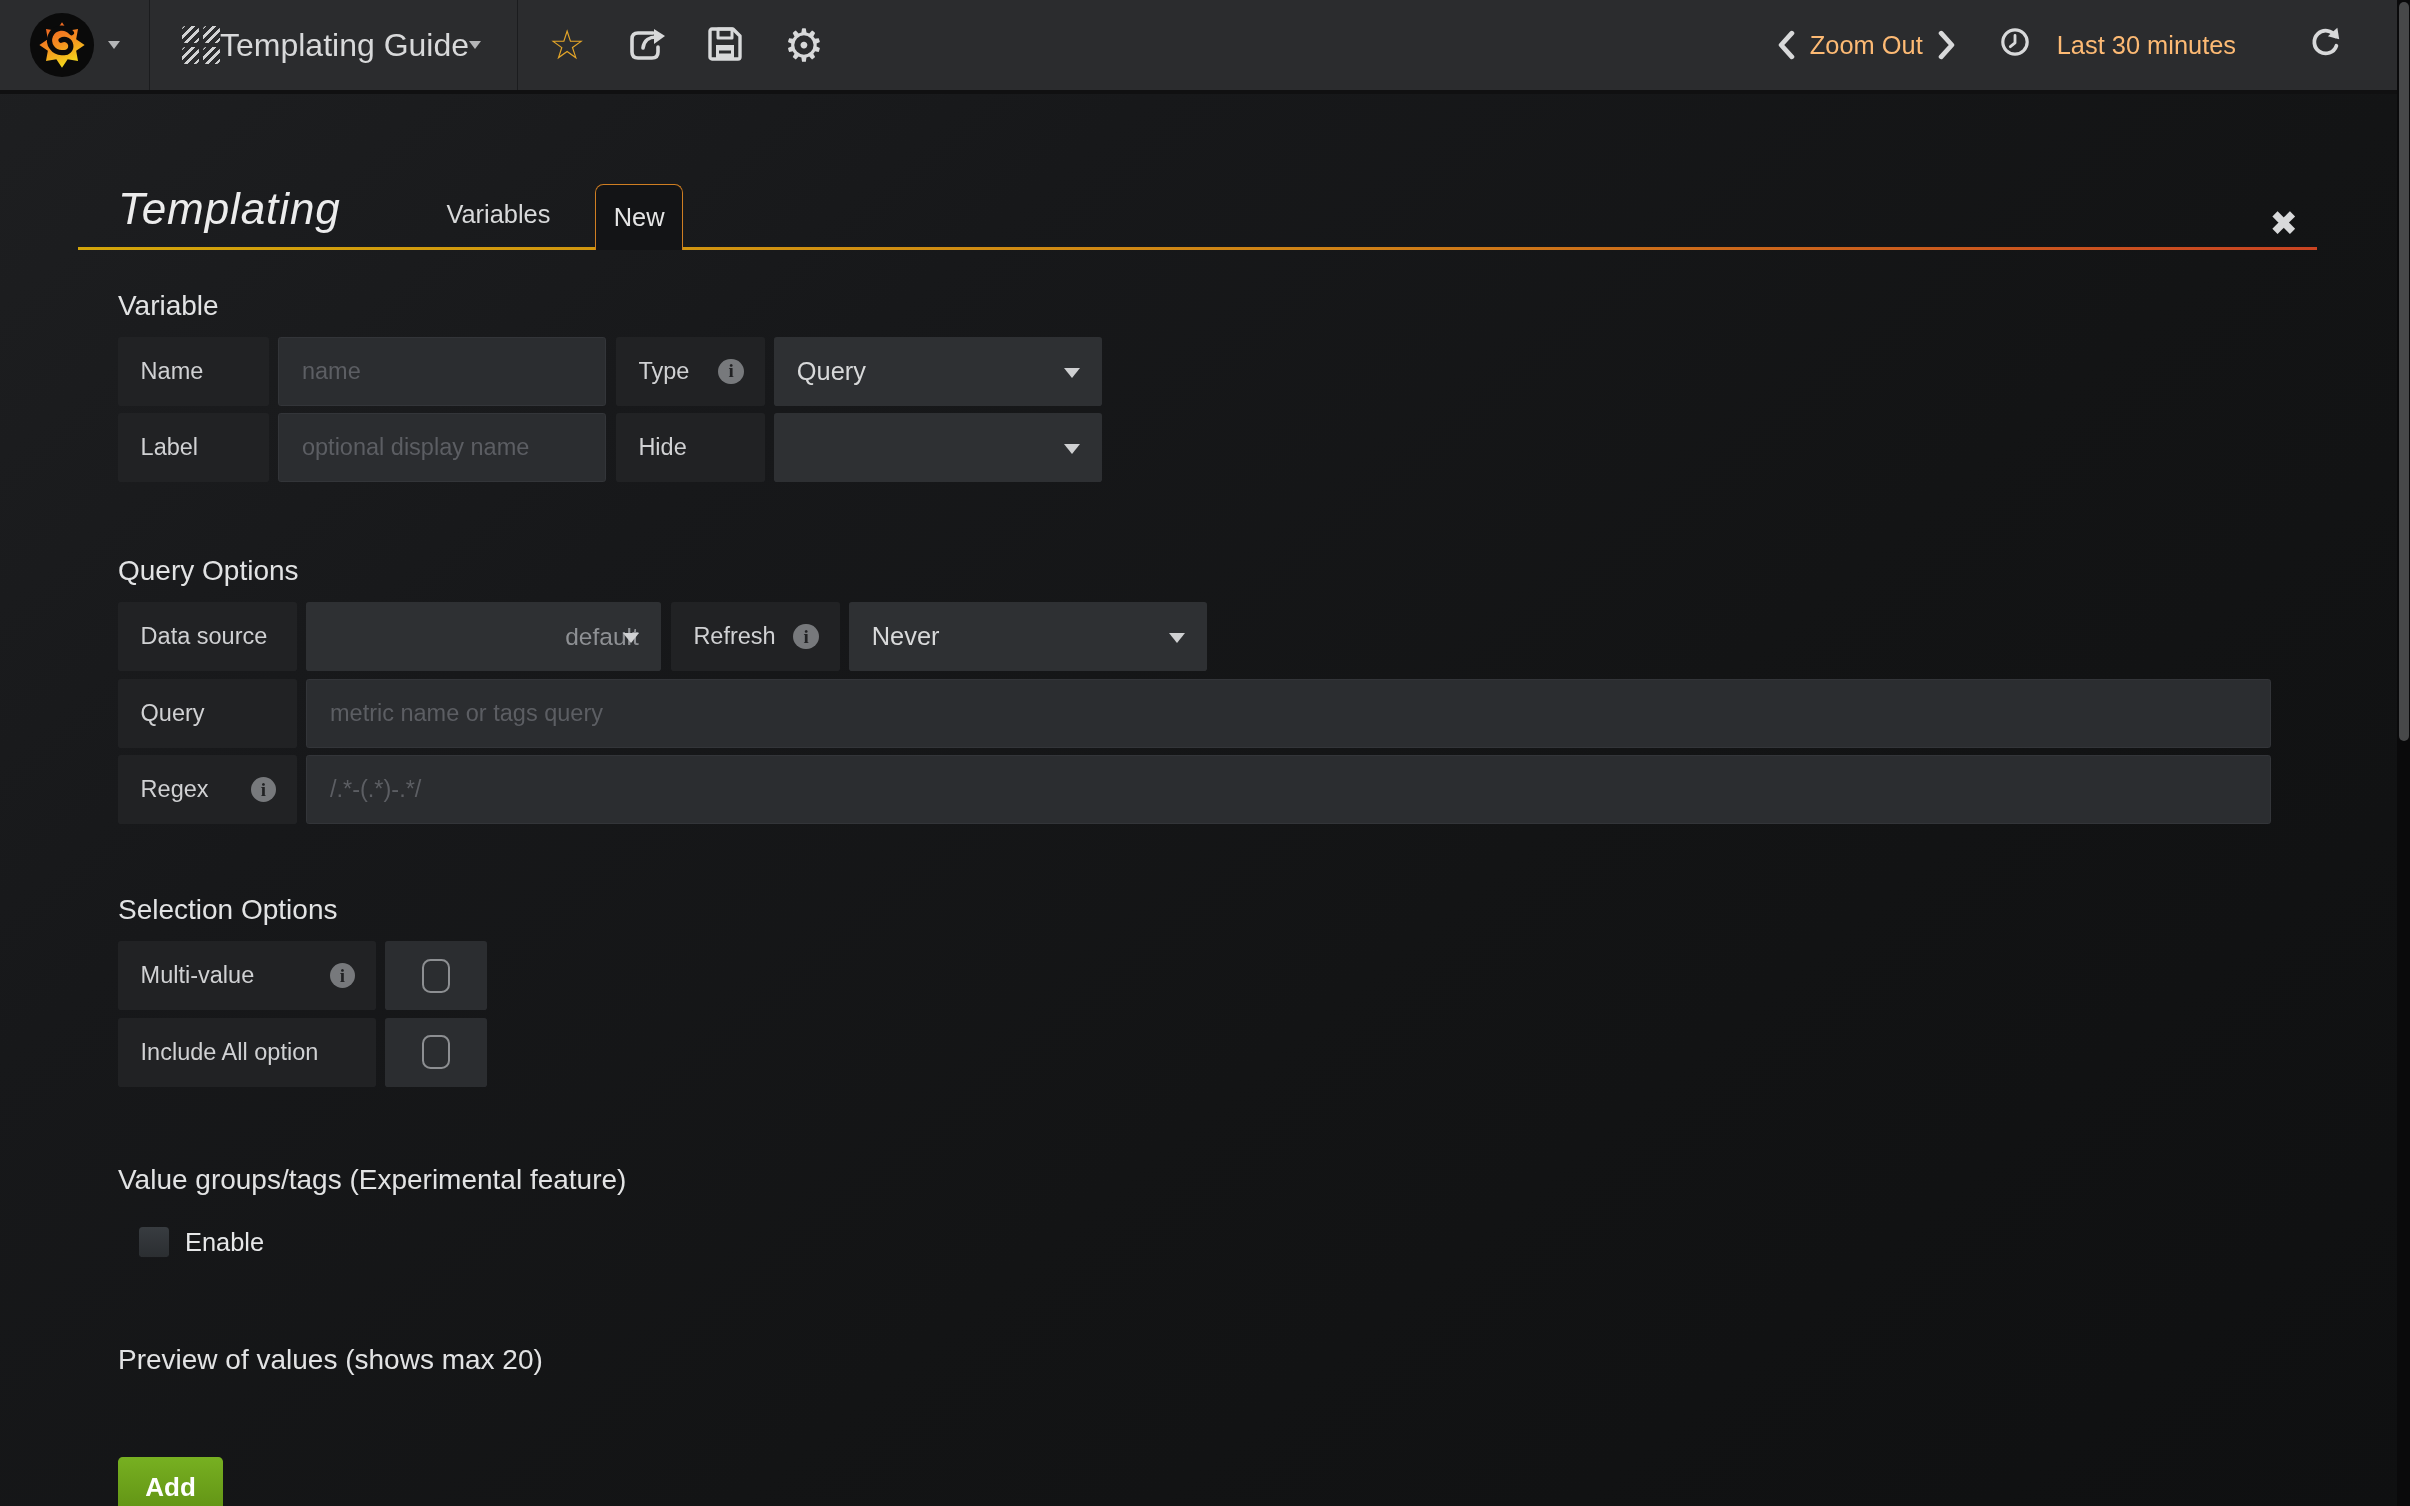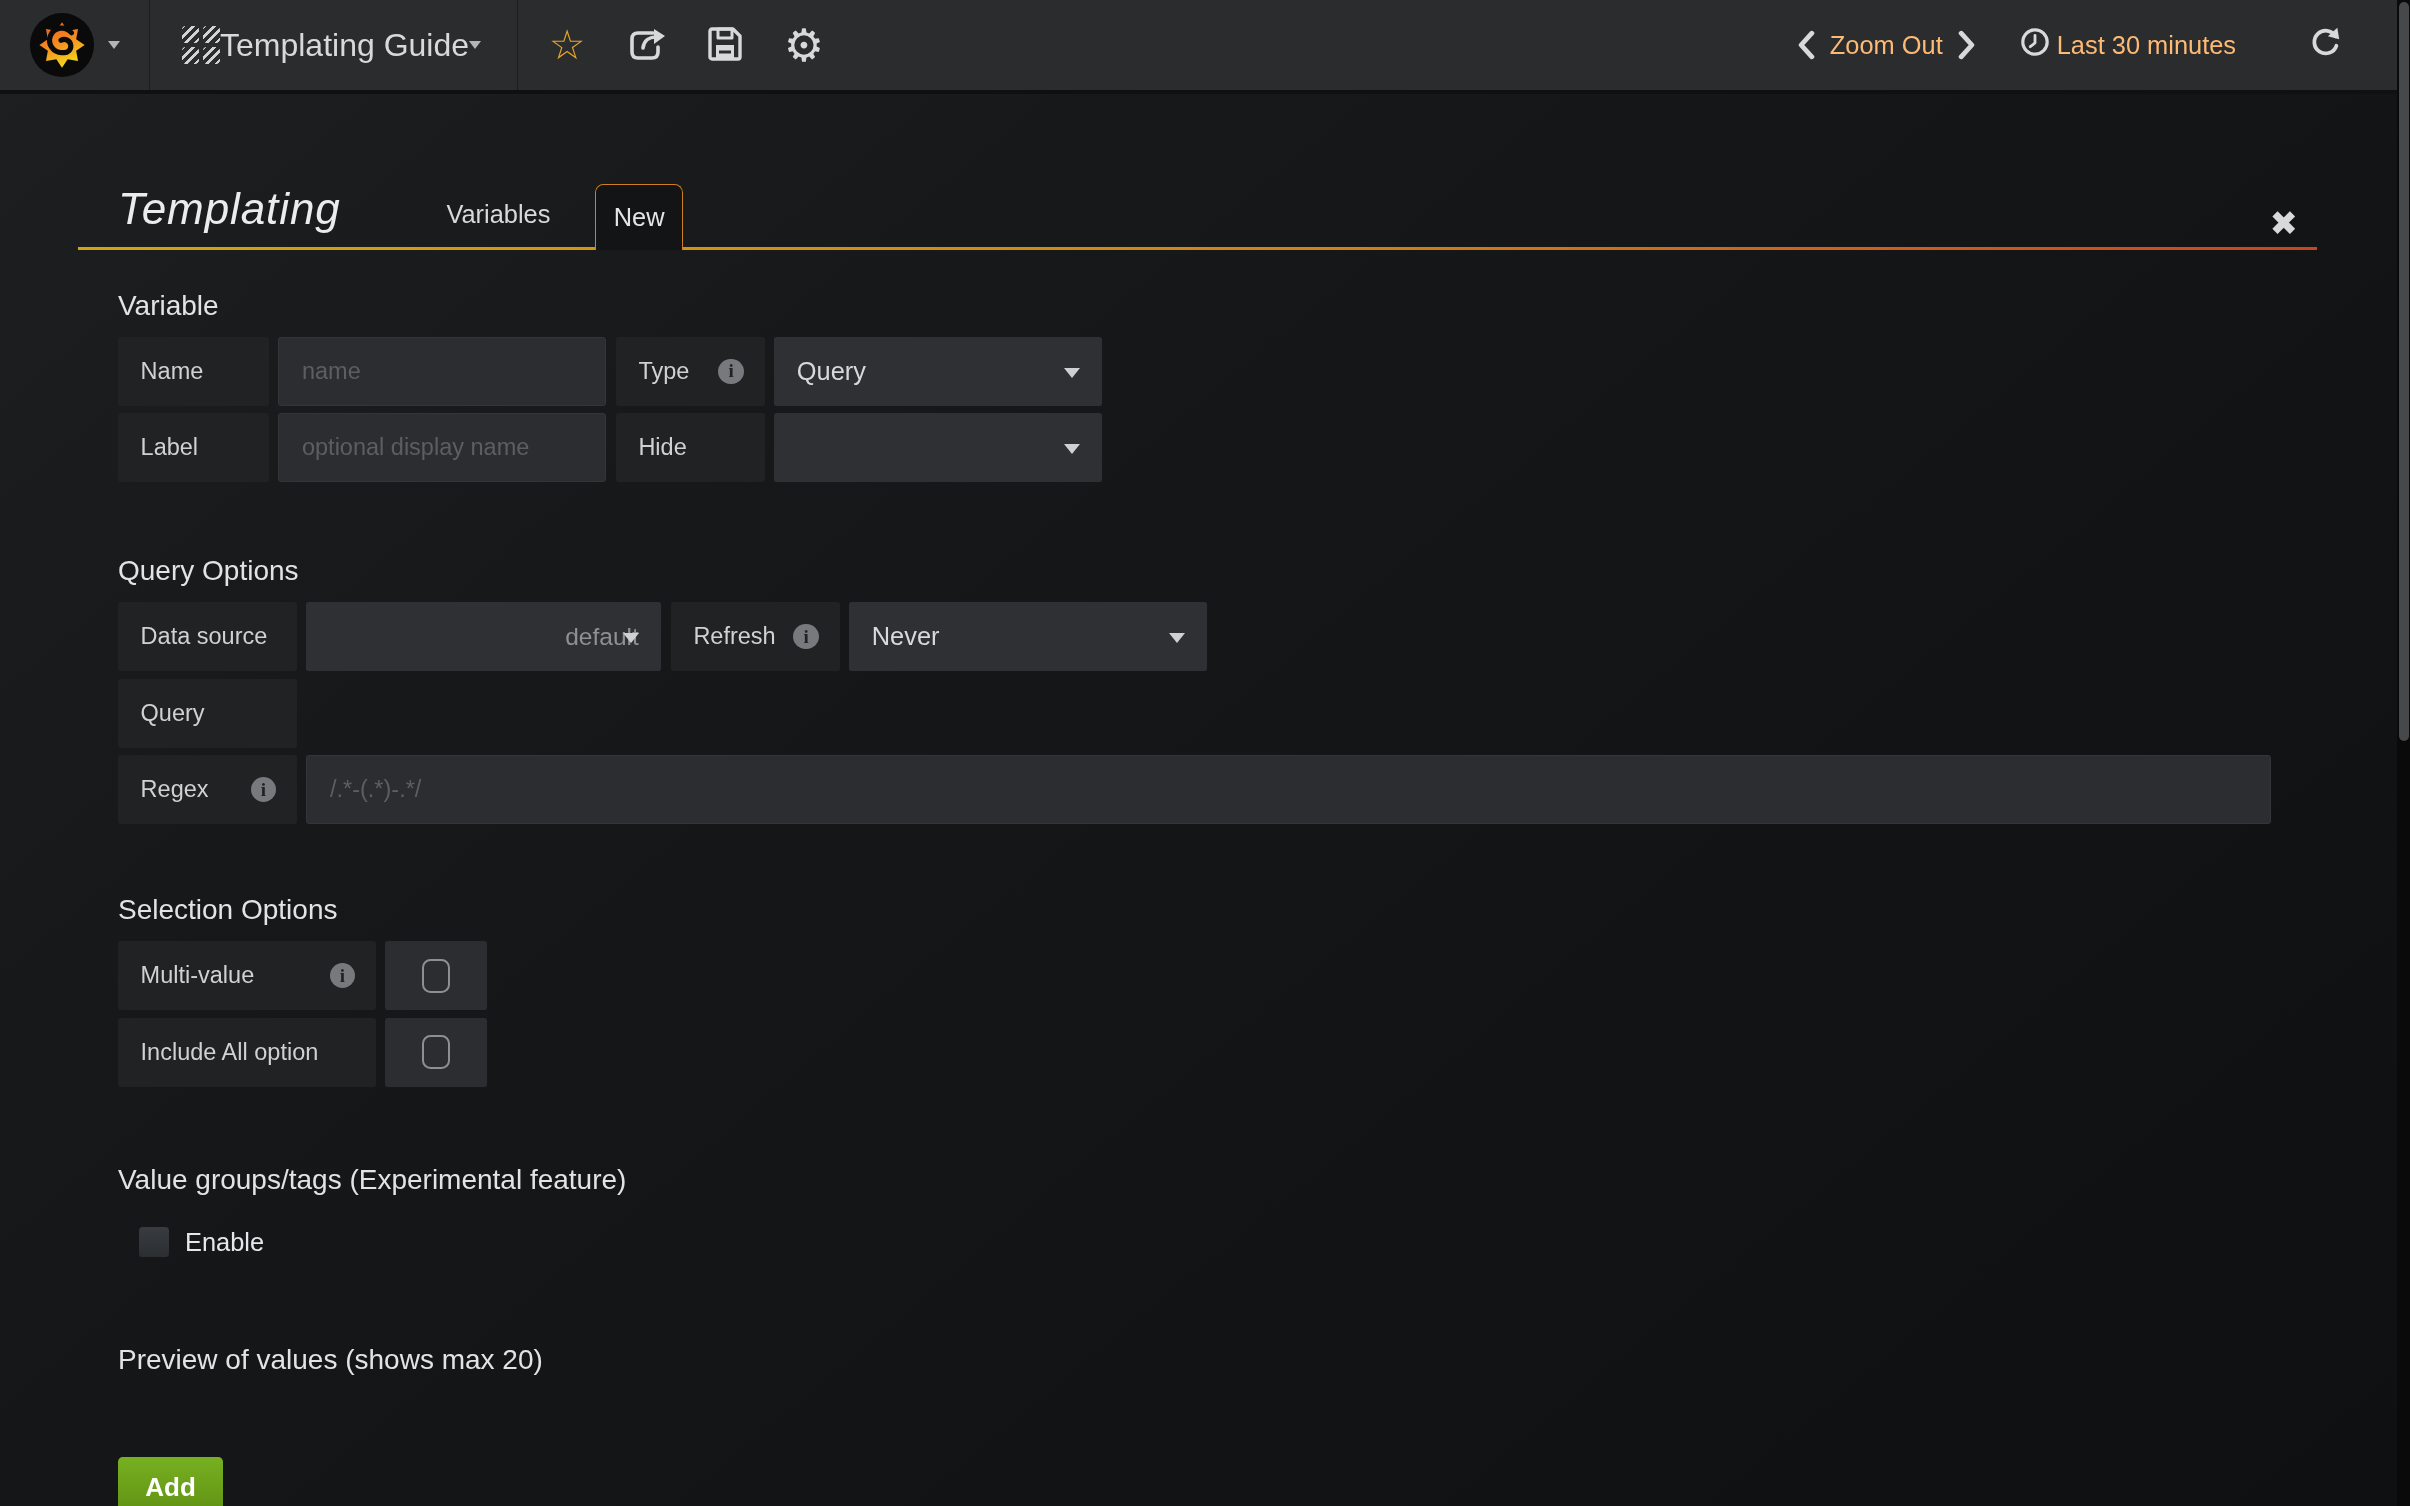--- a/index.html
+++ b/index.html
@@ -74,21 +74,21 @@
     margin-left: auto;
     display: flex; align-items: center;
     padding-right: 68px;
     gap: 13px;
     font-size: 25.4px;
     color: #fdba74;
   }
   .nb-right .sep { width: 17px; }
   .nb-chevron { cursor: pointer; display: flex; align-items: center; }
   .nb-text-btn { cursor: pointer; }
-  .time-picker { display: flex; align-items: center; gap: 7px; cursor: pointer; }
+  .time-picker { display: flex; align-items: center; gap: 27px; cursor: pointer; }
 
   
   .scrollbar-track {
     position: absolute; top: 0; right: 0;
     width: 14px; height: 1507px;
     background: #0a0a0b;
     z-index: 50;
   }
   .scrollbar-thumb {
     position: absolute; top: 1.9px; right: 1.9px;
@@ -426,20 +426,21 @@
           <span>Refresh</span>
           <span class="info-icon">i</span>
         </div>
         <div class="gf-select w-select-rf">
           <span>Never</span>
           <span class="sel-caret"></span>
         </div>
       </div>
       <div class="form-row">
         <div class="gf-label w-label-lg">Query</div>
+        <input class="gf-input w-input-xl" type="text" placeholder="metric name or tags query" style="">
       </div>
       <div class="form-row">
         <div class="gf-label w-label-lg">
           <span>Regex</span>
           <span class="info-icon">i</span>
         </div>
         <input class="gf-input w-input-xl" type="text" placeholder="/.*-(.*)-.*/" style="">
       </div>
     </div>
 

